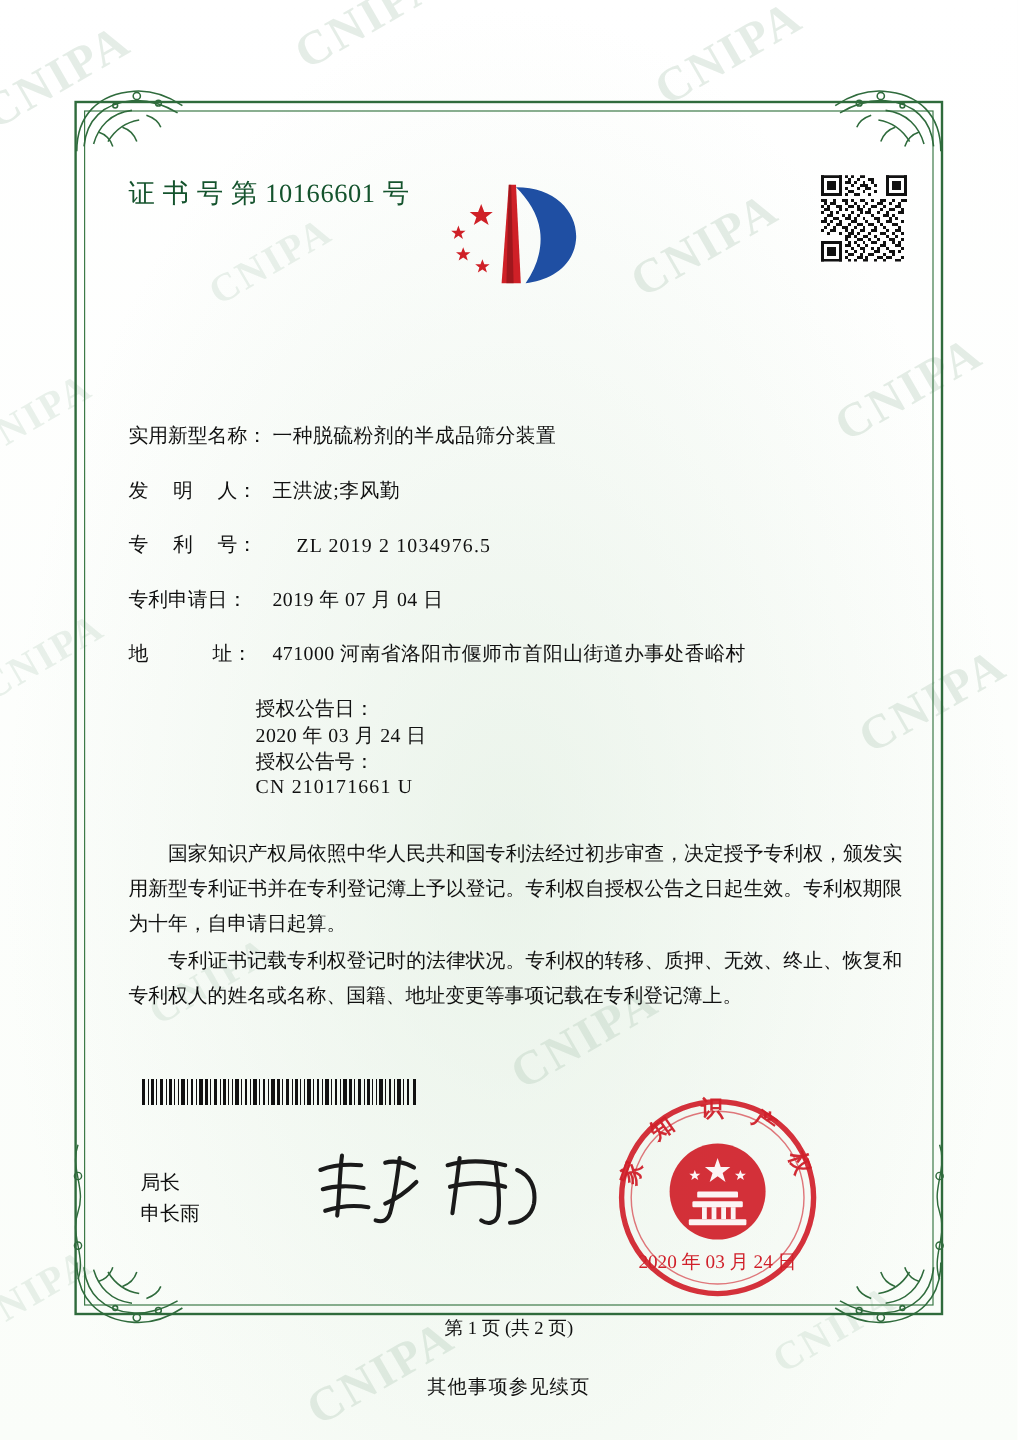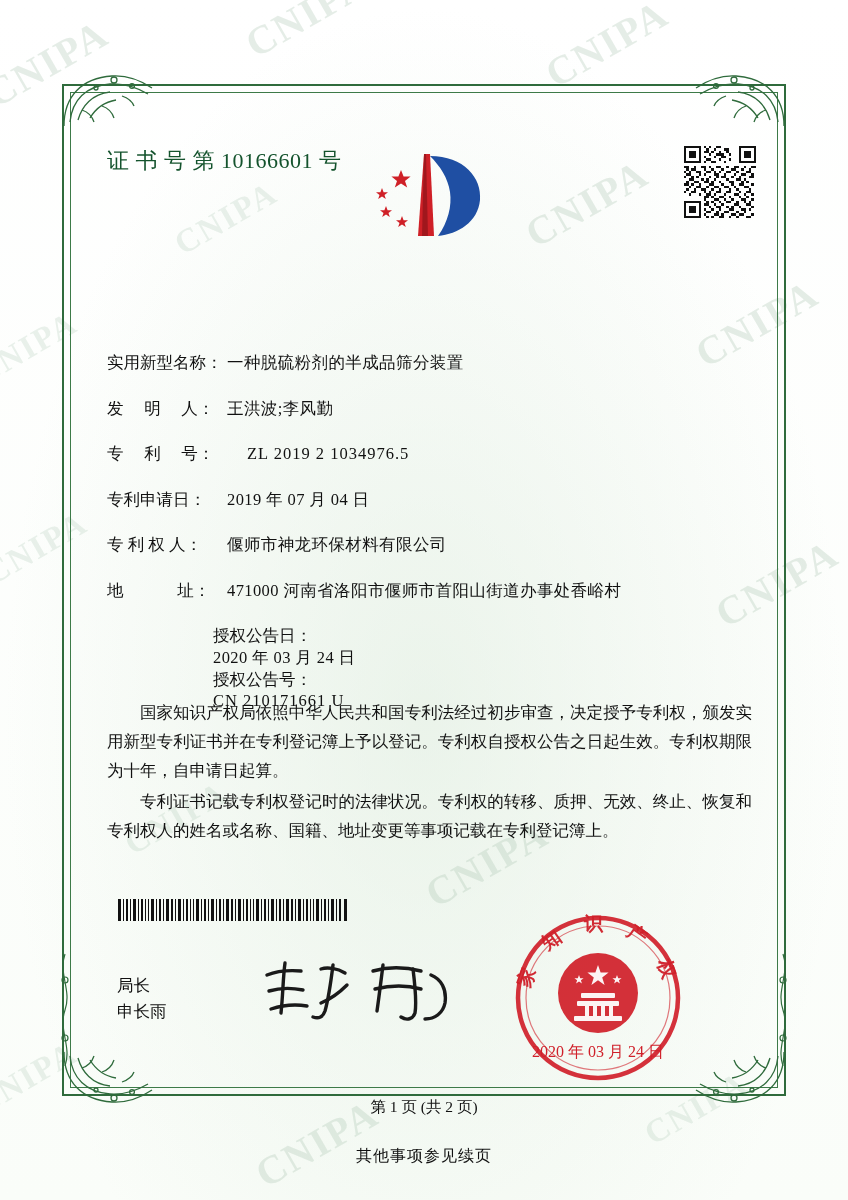--- a/index.html
+++ b/index.html
@@ -138,21 +138,21 @@
     position: absolute;
     left: 107px;
     top: 352px;
     width: 640px;
     font-family: "Liberation Serif", serif;
     font-size: 16.5px;
     color: #111;
   }
   .field {
     display: flex;
-    align-items: center;
+    align-items: flex-end;
     margin-bottom: 23.5px;
     white-space: nowrap;
   }
   .field .lbl {
     width: 120px;
     flex: none;
     letter-spacing: 0px;
   }
   .field .val {
     letter-spacing: 0.4px;
@@ -576,24 +576,20 @@
       </div>
       <div class="field">
         <span class="lbl">专　 利　 号：</span>
         <span class="val mono">ZL 2019 2 1034976.5</span>
       </div>
       <div class="field">
         <span class="lbl">专利申请日：</span>
         <span class="val">2019 年 07 月 04 日</span>
       </div>
       <div class="field">
-        <span class="lbl">专 利 权 人：</span>
-        <span class="val">偃师市神龙环保材料有限公司</span>
-      </div>
-      <div class="field">
         <span class="lbl">地　　　 址：</span>
         <span class="val">471000 河南省洛阳市偃师市首阳山街道办事处香峪村</span>
       </div>
       <div class="field">
         <div class="dual">
           <span>授权公告日：</span>
           <span class="val">2020 年 03 月 24 日</span>
           <span class="seg2">授权公告号：</span>
           <span class="val mono">CN 210171661 U</span>
         </div>

